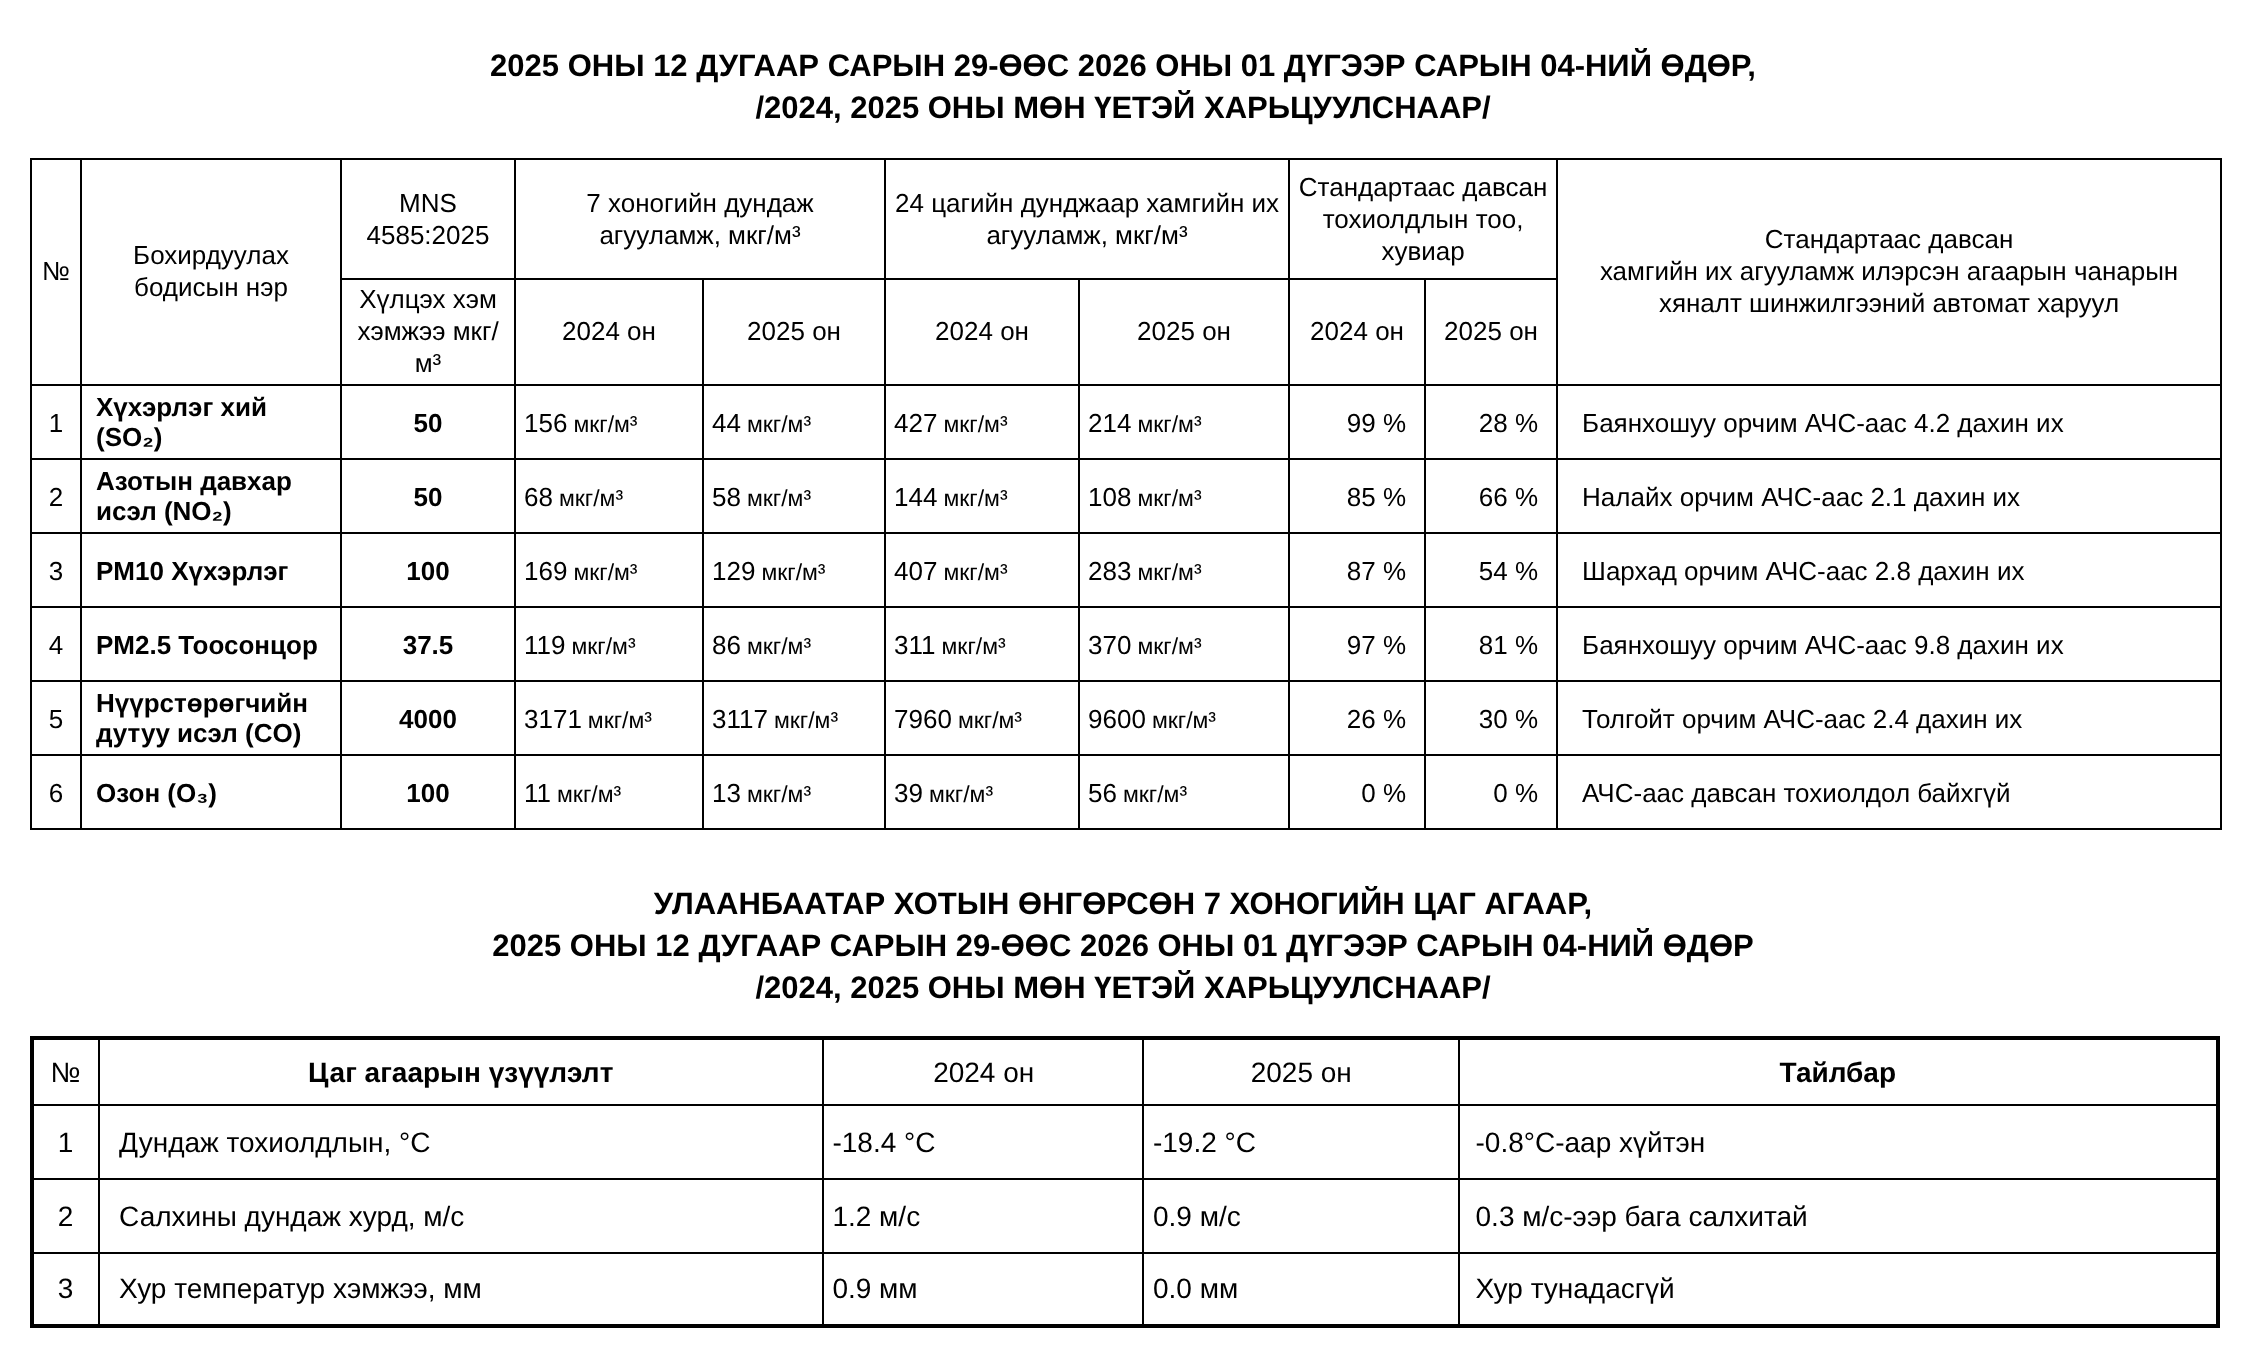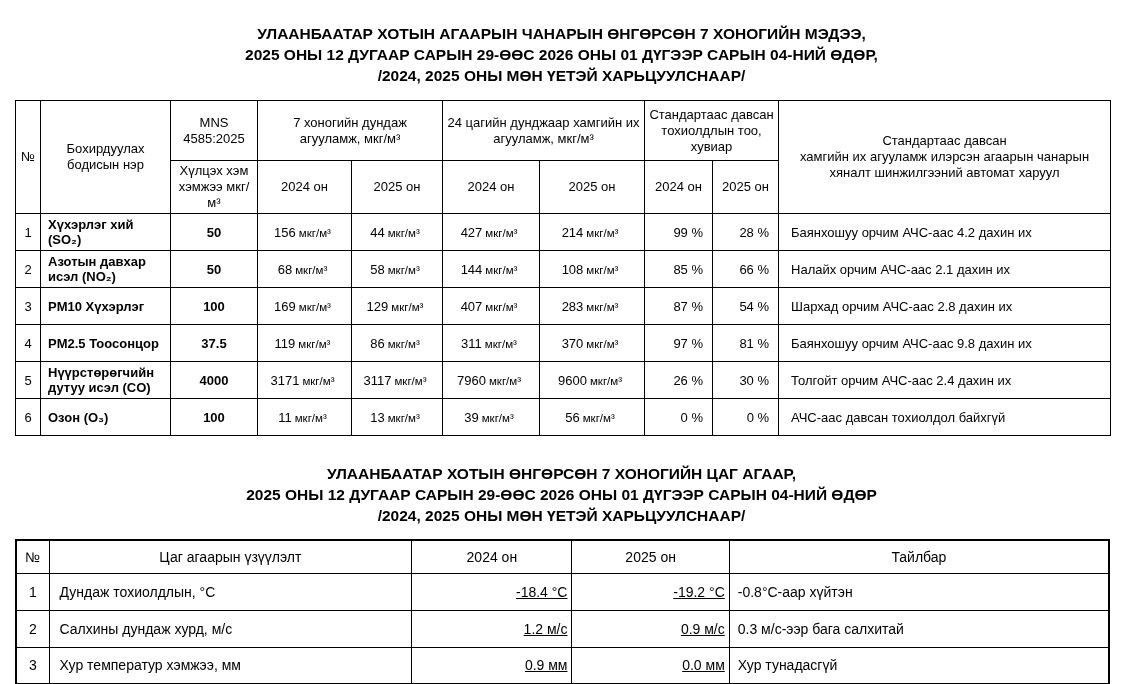--- a/index.html
+++ b/index.html
@@ -32,45 +32,44 @@
     padding: 2px 4px;
     overflow: hidden;
   }
   .t1 th { font-weight: normal; text-align: center; line-height: 16px; }
   .t1 tr.hdr-top { height: 60px; }
   .t1 tr.hdr-bot { height: 48px; }
   .t1 tbody tr { height: 37px; }
   td.no { text-align: center; }
   td.name { font-weight: bold; text-align: left; padding-left: 7px; line-height: 15px; margin-left: 48px; }
   td.limit { font-weight: bold; text-align: center; }
-  td.val { text-align: center; padding-right: 8px; white-space: nowrap; }
+  td.val { text-align: left; padding-right: 8px; white-space: nowrap; }
   .unit { font-size: 11.5px; margin-left: 3px; }
   td.pct { text-align: right; padding-right: 9px; white-space: nowrap; }
   td.station { text-align: left; padding-left: 12px; }
   .t2 { margin-top: 13px; font-size: 14px; border: 2px solid #000; }
   .t2 th, .t2 td {
     border: 1px solid #000;
     vertical-align: middle;
     padding: 2px 4px;
   }
   .t2 thead tr { height: 33px; }
   .t2 tbody tr { height: 37px; }
   .t2 th { text-align: center; font-weight: normal; }
-  .t2 th.b { font-weight: normal; margin-top: 20px; }
+  .t2 th.b { font-weight: bold; margin-top: 20px; }
   td.ind { text-align: left; padding-left: 10px; }
-  td.val2 { text-align: right; text-decoration: underline; }
+  td.val2 { text-align: left; }
   td.note { text-align: left; padding-left: 8px; }
 </style>
 </head>
 <body>
 
 <div class="page">
 
   <div class="doc-title">
-    <div>УЛААНБААТАР ХОТЫН АГААРЫН ЧАНАРЫН ӨНГӨРСӨН 7 ХОНОГИЙН МЭДЭЭ,</div>
     <div>2025 ОНЫ 12 ДУГААР САРЫН 29-ӨӨС 2026 ОНЫ 01 ДҮГЭЭР САРЫН 04-НИЙ ӨДӨР,</div>
     <div>/2024, 2025 ОНЫ МӨН ҮЕТЭЙ ХАРЬЦУУЛСНААР/</div>
   </div>
 
   <table class="t1">
     <colgroup>
       <col style="width:25px">
         <col style="width:130px">
         <col style="width:87px">
       <col style="width:94px">

